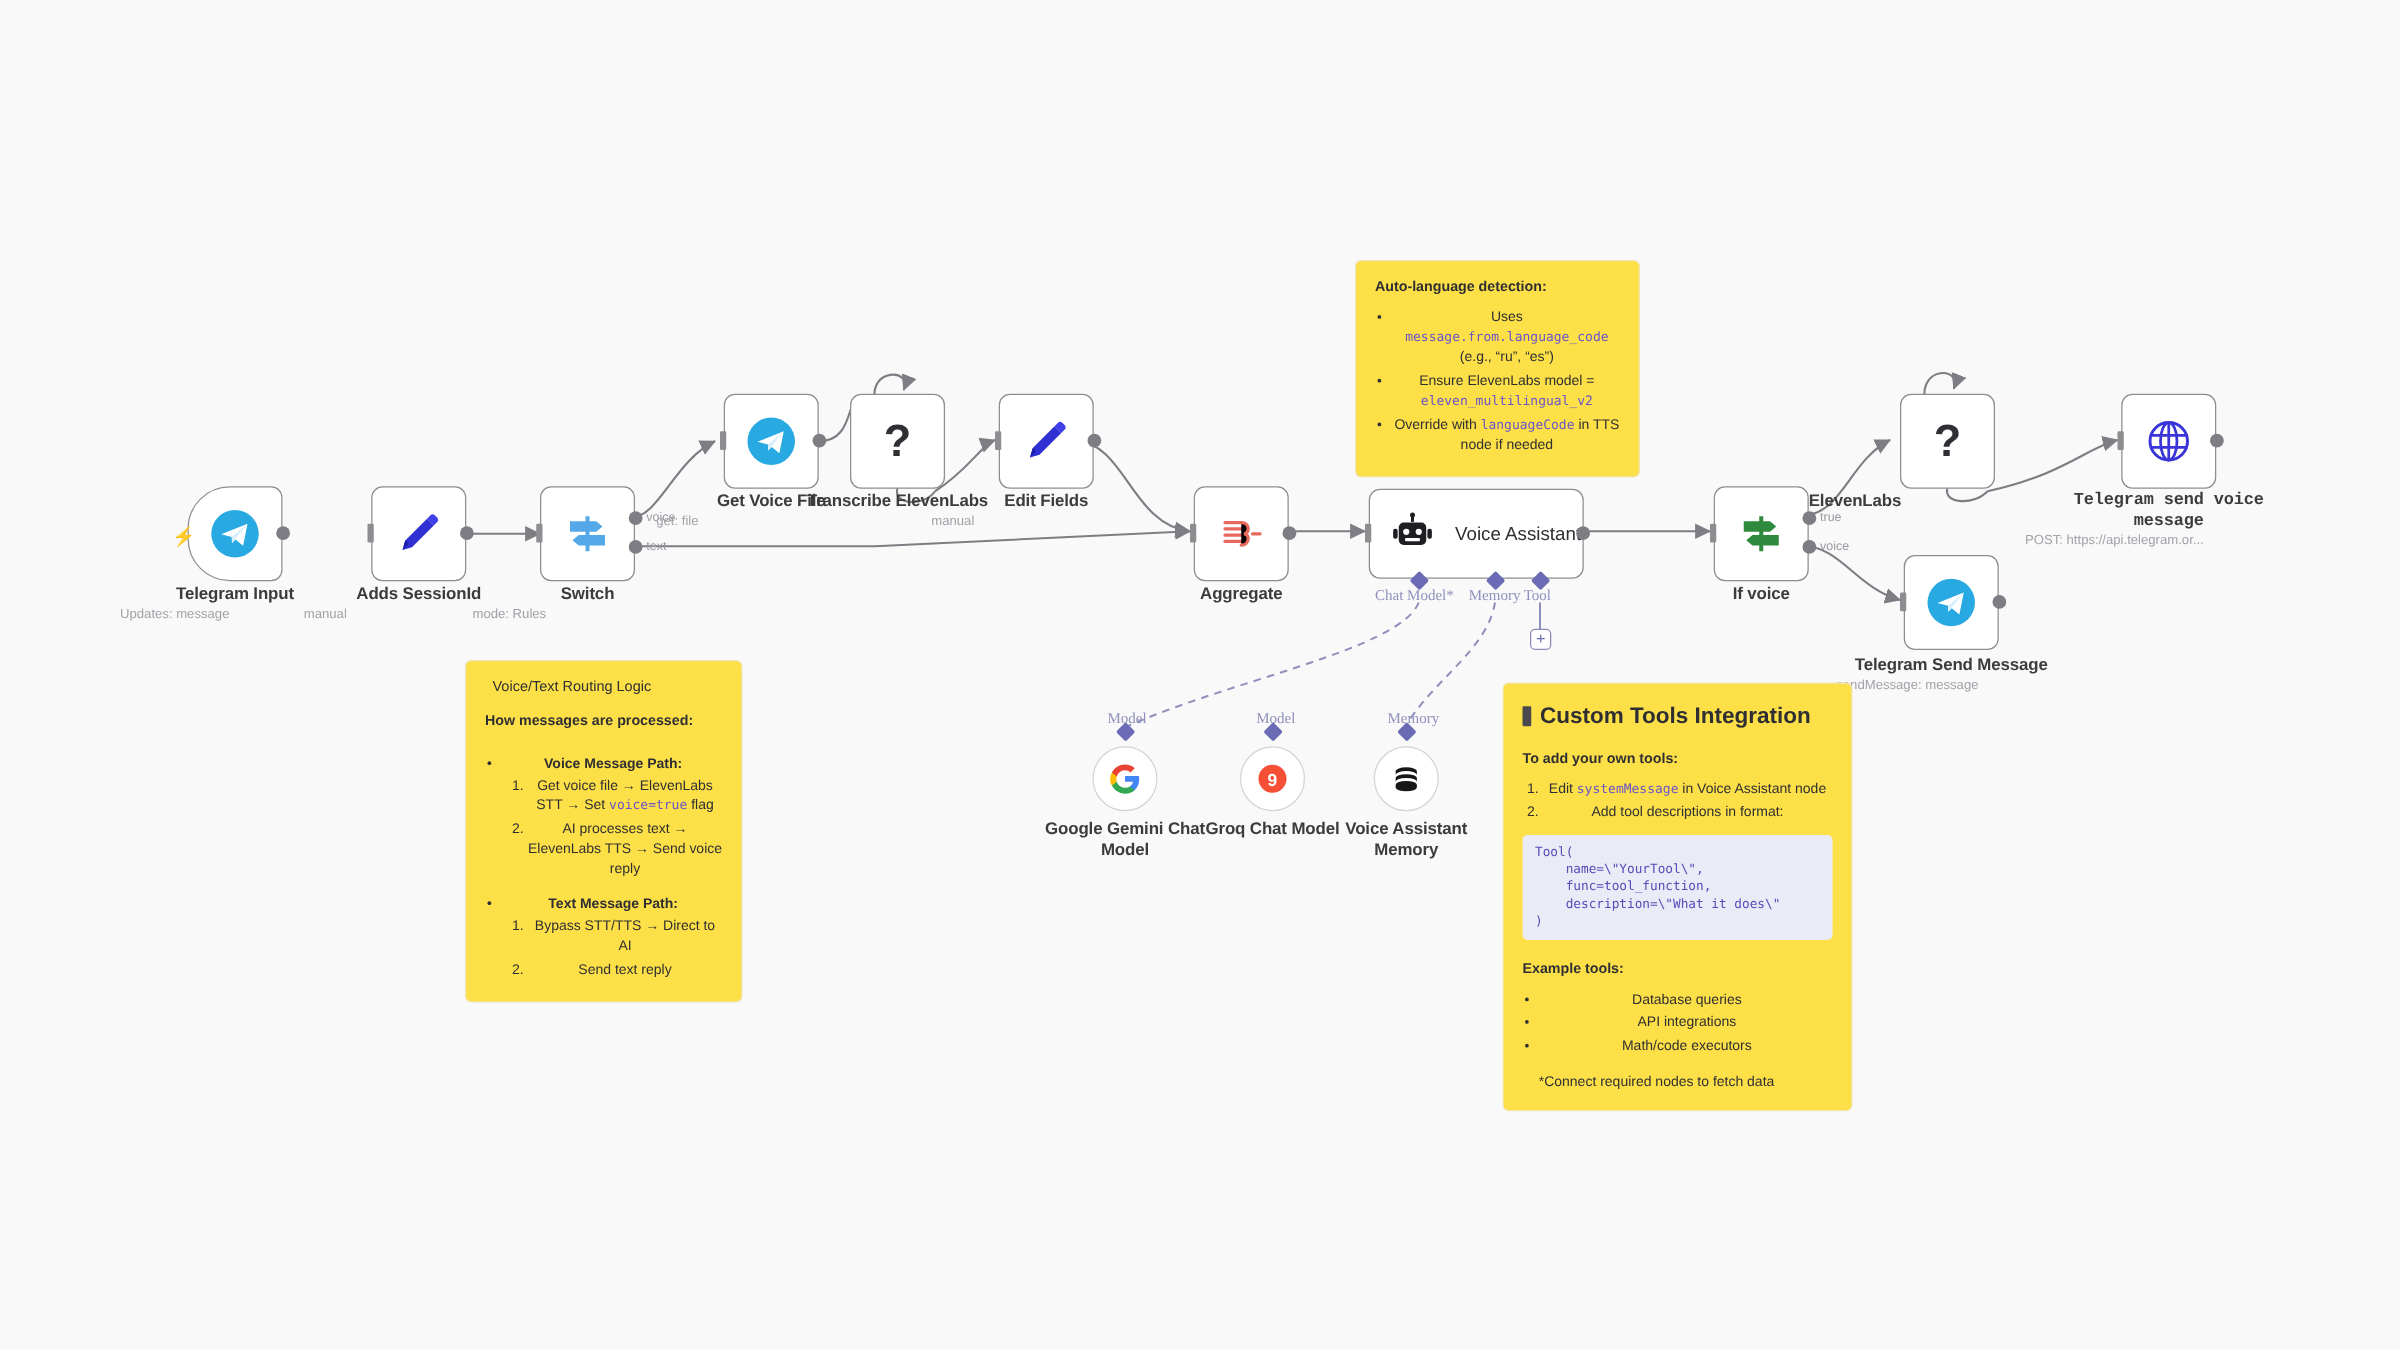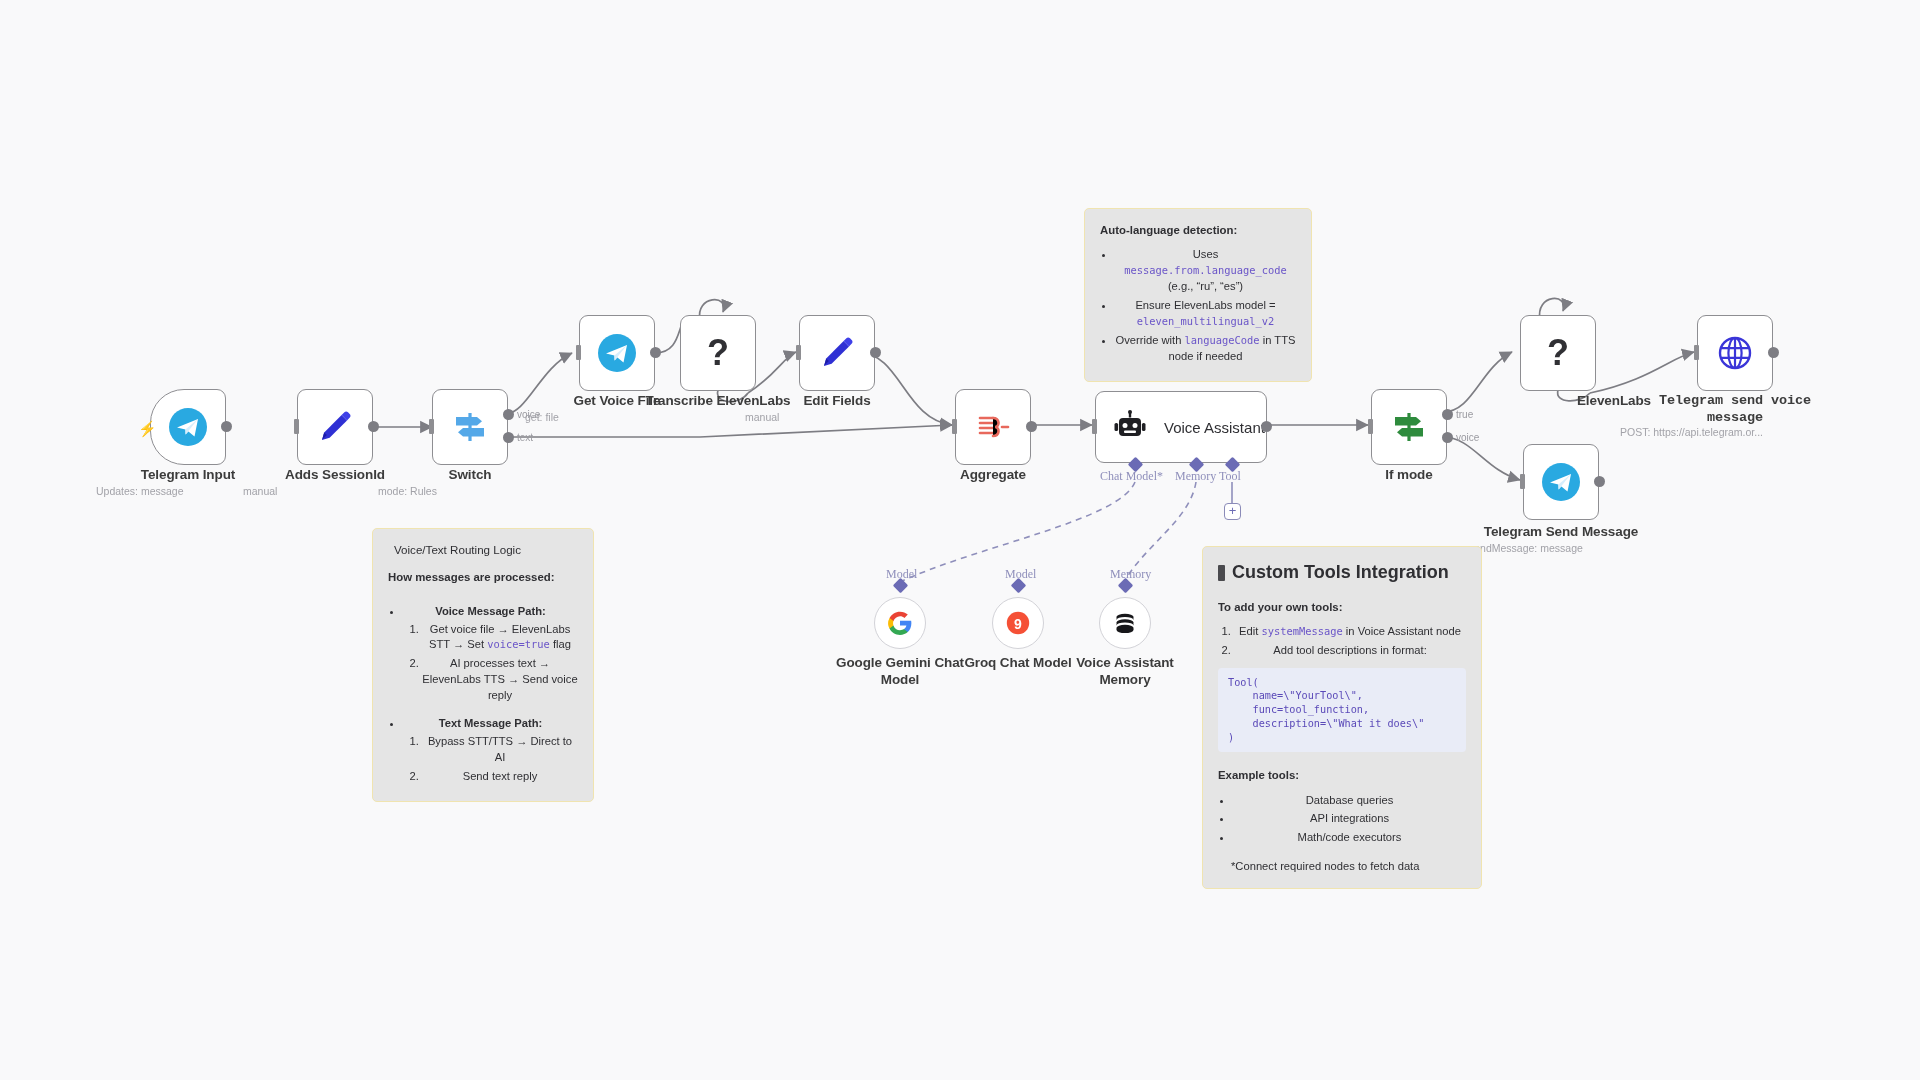--- a/index.html
+++ b/index.html
@@ -78,21 +78,21 @@
   .plus-btn {
     position: absolute; width: 17px; height: 17px;
     border: 1.4px solid #8b8bb8; border-radius: 4px;
     background: #fff; color: #6b6bb5;
     font-size: 13px; line-height: 14px; text-align: center;
   }
 
   
   .sticky {
     position: absolute;
-    background: #e5e5e5;
+    background: #fde047;
     border: 1px solid #f0e4b0;
     border-radius: 5px;
     padding: 13px 15px;
     color: #2f2f33;
     font-size: 11.2px;
     line-height: 1.42;
   }
   .sticky .s-title { font-weight: 700; margin-bottom: 9px; font-size: 11.4px; }
   .sticky .s-hd {
     display: flex; align-items: center; gap: 7px;
@@ -292,28 +292,28 @@
       <rect x="18.4" y="6" width="3.2" height="28" fill="#2e8b3d"></rect>
       <path d="M6 10 H27 L32 14.2 L27 18.4 H6 Z" fill="#2e8b3d"></path>
       <path d="M34 21 H13 L8 25.2 L13 29.4 H34 Z" fill="#2e8b3d"></path>
     </svg>
   </div>
   <div class="port-in" style="left:1368px; top:419px;"></div>
   <div class="port-out" style="left:1442px; top:409px;"></div>
   <div class="port-lbl" style="left:1456px; top:409px;">true</div>
   <div class="port-out" style="left:1442px; top:432px;"></div>
   <div class="port-lbl" style="left:1456px; top:432px;">voice</div>
-  <div class="nlabel" style="left:1317px; top:467px; width:184px;">If mode</div>
+  <div class="nlabel" style="left:1317px; top:467px; width:184px;">If voice</div>
 
   <div class="node" style="left:1520px; top:315px;">
     <svg class="nicon" viewBox="0 0 40 40">
       <text x="20" y="32" font-family="Liberation Sans, sans-serif" font-size="36" font-weight="700" fill="#303034" text-anchor="middle">?</text>
     </svg>
   </div>
-  <div class="nlabel" style="left:1522px; top:393px; width:184px;">ElevenLabs</div>
+  <div class="nlabel" style="left:1392px; top:393px; width:184px;">ElevenLabs</div>
 
   <div class="node" style="left:1697px; top:315px;">
     <svg class="nicon" viewBox="0 0 40 40">
       <circle cx="20" cy="20" r="15" fill="none" stroke="#3a35d8" stroke-width="2.4"></circle>
       <ellipse cx="20" cy="20" rx="6.6" ry="15" fill="none" stroke="#3a35d8" stroke-width="2.2"></ellipse>
       <path d="M5.6 15.2 H34.4 M5.6 24.8 H34.4 M20 5 V35" stroke="#3a35d8" stroke-width="2.2" fill="none"></path>
     </svg>
   </div>
   <div class="port-in" style="left:1694px; top:345px;"></div>
   <div class="port-out" style="left:1768px; top:347px;"></div>

